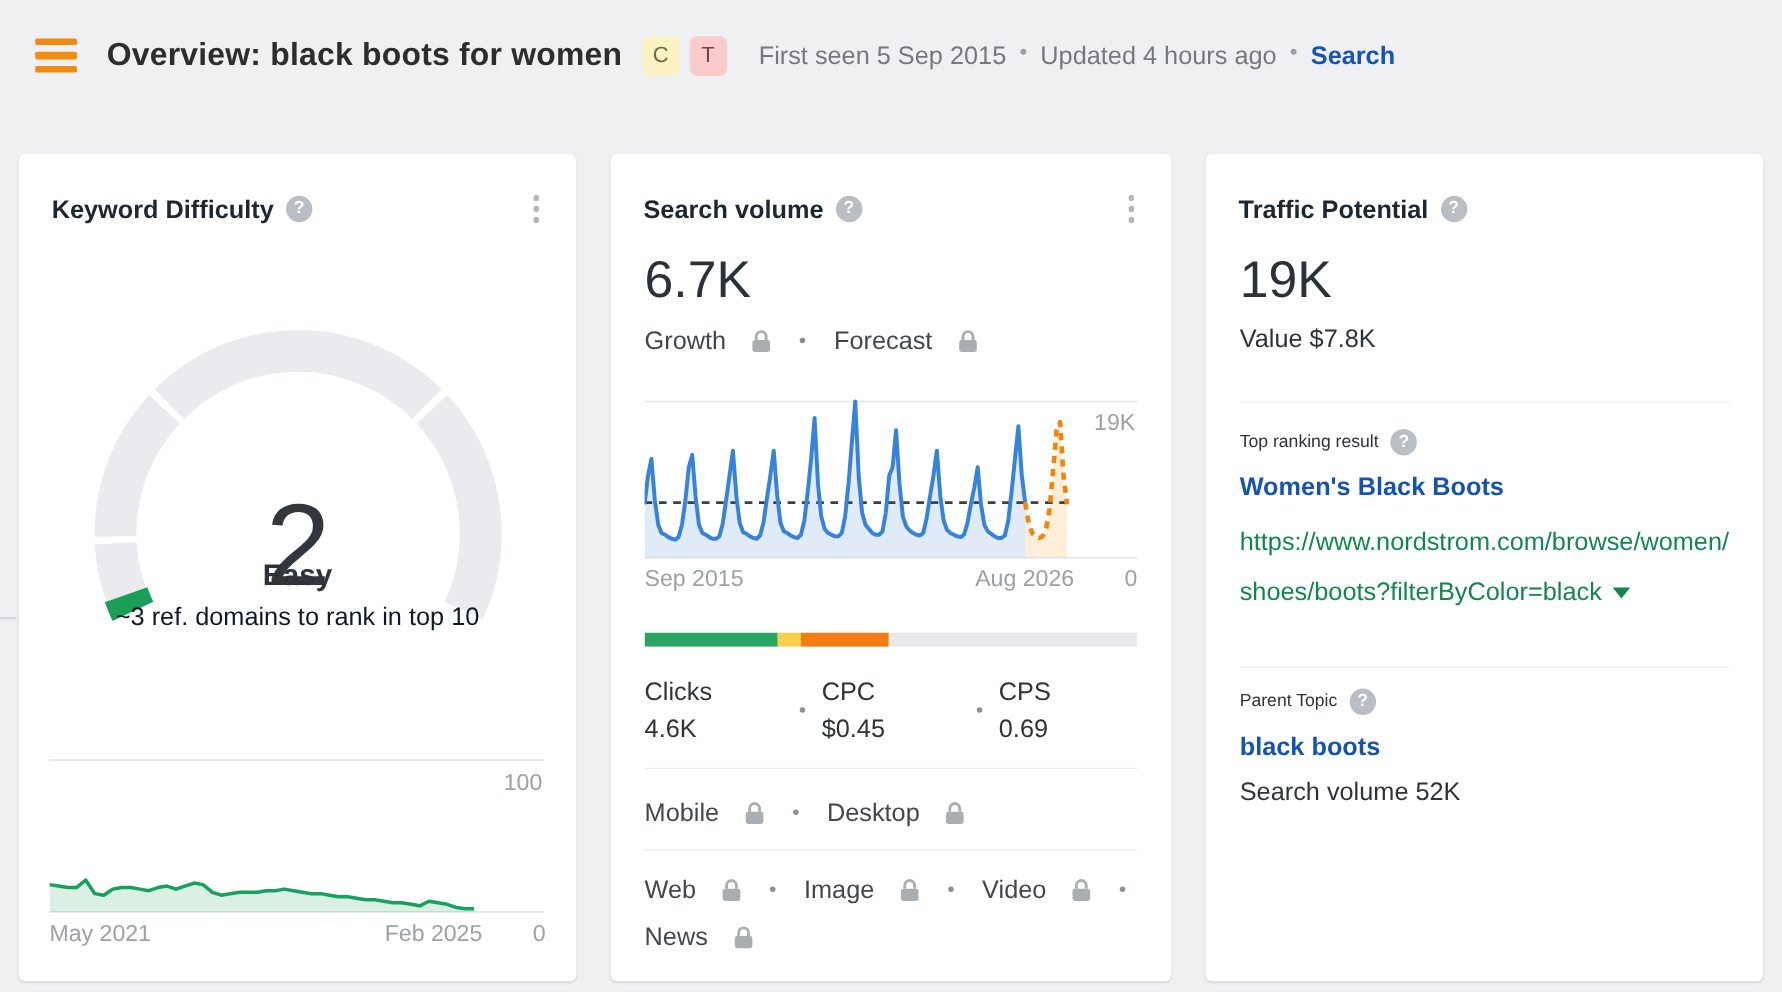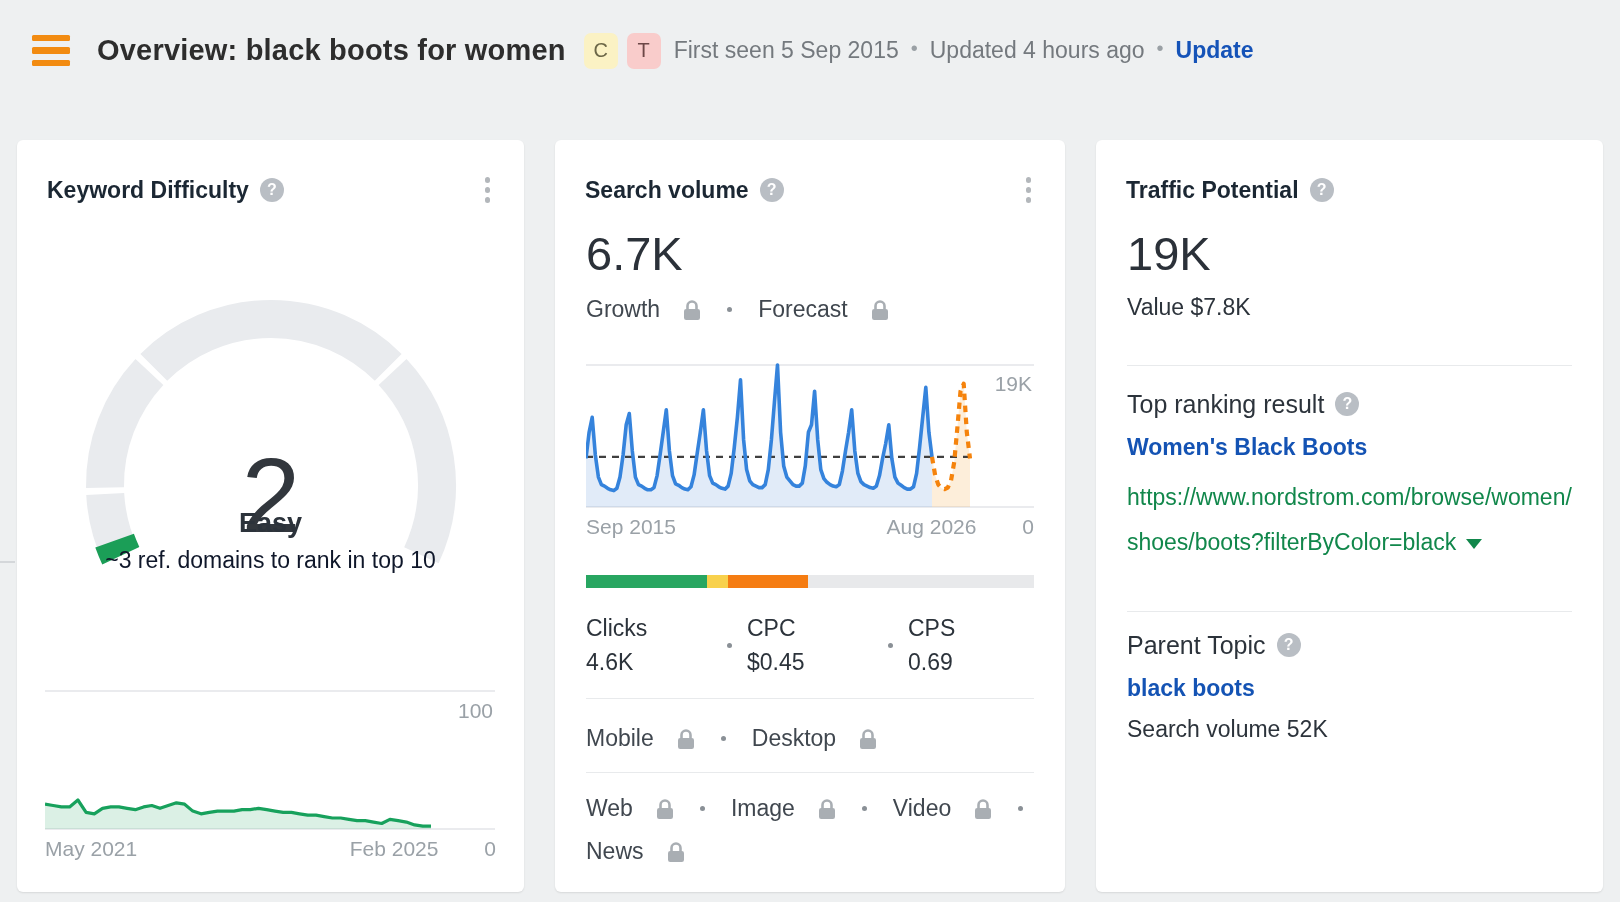--- a/index.html
+++ b/index.html
@@ -7,21 +7,21 @@
   .page{position:relative;width:1620px;height:902px;background:#eef0f1;overflow:hidden;}
 
   
   .hdr{position:absolute;top:0;left:0;right:0;height:101px;display:flex;align-items:center;padding-left:32px;box-sizing:border-box;}
   .hamburger{display:flex;flex-direction:column;gap:6px;margin-right:27px;cursor:pointer;}
   .hamburger i{display:block;width:38px;height:6.5px;border-radius:1.5px;background:#f28b11;}
   .hdr h1{font-size:29px;font-weight:700;color:#2d2d2d;margin:0 18px 0 0;letter-spacing:.2px;}
   .badge{display:inline-flex;align-items:center;justify-content:center;width:34px;height:36px;border-radius:7px;font-size:20px;margin-right:9px;cursor:pointer;}
   .badge-c{background:#fbf2c4;color:#6c6747;}
   .badge-t{background:#f9cccb;color:#6c4747;}
-  .hdr-meta{display:flex;margin-left:4px;font-size:23px;color:#74797e;gap:12px;}
+  .hdr-meta{display:flex;margin-left:20px;font-size:23px;color:#74797e;gap:12px;}
   .hdr-meta .bullet{color:#9aa0a5;font-size:20px;}
   .hdr-meta a{color:#1553b8;font-weight:700;text-decoration:none;cursor:pointer;}
 
   
   .cards{position:absolute;top:101px;left:17px;right:17px;display:grid;grid-template-columns:507px 510px 1fr;grid-column-gap:31px;margin-top:39px;}
   .card{background:#fff;border-radius:6px;box-shadow:0 1px 2px rgba(0,0,0,.10);height:752px;box-sizing:border-box;position:relative;}
   .card-head{display:flex;align-items:center;padding:36px 30px 0 30px;height:28px;}
   .card-head h2{font-size:23px;font-weight:700;color:#1b2733;margin:0;}
   .help{display:inline-block;width:24px;height:24px;border-radius:50%;background:#b9bec4;color:#fff;font-size:16px;font-weight:700;line-height:24px;text-align:center;margin-left:11px;cursor:pointer;flex:0 0 auto;}
   .help::before{content:"?";}
@@ -55,21 +55,21 @@
   .metric .m-value{font-size:23px;color:#2c333b;margin-top:7px;}
   .divider{border-top:1px solid #e8eaec;margin:22px 31px 0 31px;}
   .tog-row{margin-top:26px;}
   .tog-row2{margin-top:22px;text-align:right;}
   .div2{margin-top:20px;}
 
   
   .tp-value-line{font-size:23px;color:#2c333b;margin:14px 31px 0 31px;}
   .tp-div1{border-top:1px solid #e8eaec;margin:44px 31px 0 31px;}
   .tp-div2{border-top:1px solid #e8eaec;margin:46px 31px 0 31px;}
-  .tp-label{display:flex;align-items:center;margin:24px 31px 0 31px;font-size:25px;color:#2c333b;}
+  .tp-label{display:flex;align-items:center;margin:24px 31px 0 31px;font-size:16px;color:#2c333b;}
   .tp-link{margin:15px 31px 0 31px;font-size:23px;font-weight:700;color:#1453b4;cursor:pointer;}
   .tp-url{margin:14px 31px 0 31px;font-size:23px;color:#11874b;line-height:45px;word-break:break-all;cursor:pointer;}
   .caret{display:inline-block;width:0;height:0;border-left:8px solid transparent;border-right:8px solid transparent;border-top:10px solid #11874b;margin-left:10px;vertical-align:middle;}
   .pt-label{margin-top:19px;}
   .pt-link{margin-top:15px;}
   .pt-vol{font-size:23px;color:#2c333b;margin:14px 31px 0 31px;}
 
   .gutter-line{position:absolute;left:0;top:561px;width:15px;height:2px;background:#d4d7da;}
 </style>
 </head>
@@ -84,21 +84,21 @@
         <i></i>
       </div>
     <h1>Overview: black boots for women</h1>
     <span class="badge badge-c">C</span>
     <span class="badge badge-t">T</span>
     <span class="hdr-meta">
       <span>First seen 5 Sep 2015</span>
       <span class="bullet">•</span>
       <span>Updated 4 hours ago</span>
       <span class="bullet">•</span>
-      <a>Update</a>
+      <a>Search</a>
     </span>
   </div>
 
   <div class="cards">
 
     <section class="card">
       <div class="card-head">
         <h2>Keyword Difficulty</h2>
         <span class="help"></span>
         <span class="kebab">

